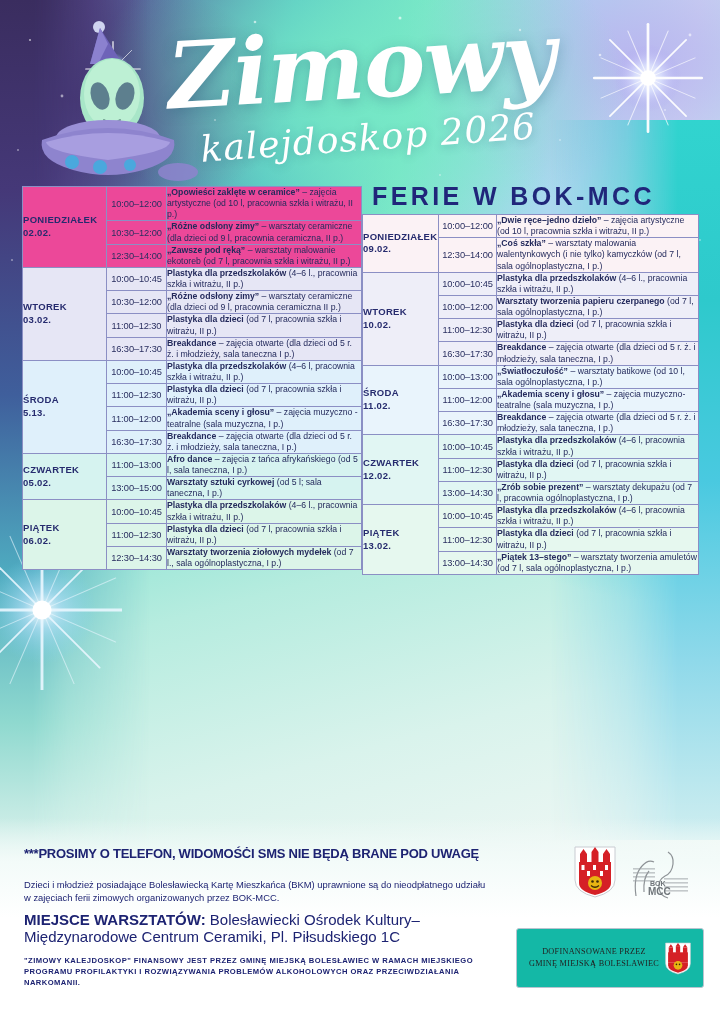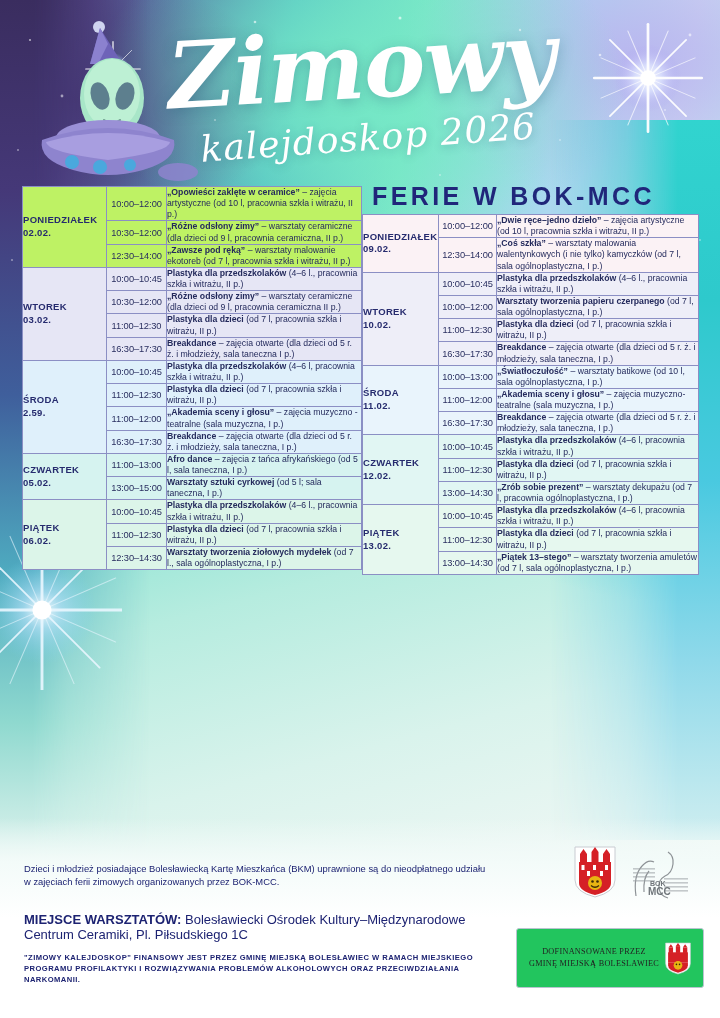--- a/index.html
+++ b/index.html
@@ -78,21 +78,21 @@
     color:#262b6e;line-height:1.35;padding:2px 1px;
   }
   .time-cell{
     text-align:center;font-size:9.3px;color:#2a2f60;white-space:nowrap;
     padding:3px 2px;letter-spacing:-.1px;
   }
   .desc-cell{font-size:8.7px;color:#242a5c;line-height:1.28;padding:4px 6px 4px 5px;}
   .desc-cell b{font-weight:bold;}
 
   
-  .d-mon{background:#bef264;}
+  .d-mon{background:#ec4899;}
   .d-tue{background:#e6e6f5;}
   .d-wed{background:#dff0fb;}
   .d-thu{background:#d6f3f0;}
   .d-fri{background:#dcf5e9;}
   .r-mon{background:#fbf2f5;}
   .r-tue{background:#eeeef8;}
   .r-wed{background:#e9f4fc;}
   .r-thu{background:#e1f6f3;}
   .r-fri{background:#e6f8ef;}
 
@@ -101,29 +101,29 @@
   .sched.right{position:static;width:336px;}
 
   
   .footer{position:absolute;left:24px;top:846px;width:470px;color:#1d2372;}
   .f-head{font-size:15.5px;font-weight:bold;letter-spacing:-.2px;line-height:1.12;}
   .f-head .phone{color:#20267a;}
   .f-sub{font-size:13px;font-weight:bold;letter-spacing:-.25px;margin-top:1px;line-height:1.15;}
   .f-body{font-size:9.4px;line-height:1.42;margin-top:16px;color:#1d2372;}
   .f-body b{font-weight:bold;}
   .f-link{text-decoration:underline;font-weight:bold;}
-  .f-place{font-size:13px;margin-top:23px;color:#1d2372;}
+  .f-place{font-size:15px;margin-top:6px;color:#1d2372;}
   .f-place b{font-weight:bold;}
   .f-fine{font-size:7.6px;font-weight:bold;letter-spacing:.45px;line-height:1.5;margin-top:10px;color:#1d2372;}
 
   
   .logo-herb{position:absolute;left:574px;top:846px;width:42px;height:52px;}
   .logo-bok{position:absolute;left:630px;top:848px;width:60px;height:52px;}
   .dofin{position:absolute;left:516px;top:928px;width:186px;height:58px;
-    background:#22c55e;border:1px solid #b9c4cf;border-radius:3px;
+    background:#14b8a6;border:1px solid #b9c4cf;border-radius:3px;
     display:flex;align-items:center;justify-content:center;gap:6px;}
   .dofin-txt{font-family:"Liberation Serif",serif;font-size:8.2px;color:#222;
     line-height:1.45;text-align:center;letter-spacing:.3px;}
 </style>
 </head>
 <body>
 
 <div id="poster">
 
   <div class="bg-base"></div>
@@ -290,21 +290,21 @@
           <td class="time-cell d-tue">11:00–12:30</td>
           <td class="desc-cell d-tue"><b>Plastyka dla dzieci</b><span> (od 7 l, pracownia szkła i witrażu, II p.)</span></td>
         </tr>
         <tr>
           <td class="time-cell d-tue">16:30–17:30</td>
           <td class="desc-cell d-tue"><b>Breakdance</b><span> – zajęcia otwarte (dla dzieci od 5 r. ż. i młodzieży, sala taneczna I p.)</span></td>
         </tr>
         <tr>
           <td class="day-cell d-wed" rowspan="4">
             <div>ŚRODA</div>
-            <div>2.59.</div>
+            <div>5.13.</div>
           </td>
           <td class="time-cell d-wed">10:00–10:45</td>
           <td class="desc-cell d-wed"><b>Plastyka dla przedszkolaków</b><span> (4–6 l, pracownia szkła i witrażu, II p.)</span></td>
         </tr>
         <tr>
           <td class="time-cell d-wed">11:00–12:30</td>
           <td class="desc-cell d-wed"><b>Plastyka dla dzieci</b><span> (od 7 l, pracownia szkła i witrażu, II p.)</span></td>
         </tr>
         <tr>
           <td class="time-cell d-wed">11:00–12:00</td>
@@ -431,20 +431,21 @@
           </tr>
           <tr>
             <td class="time-cell r-fri">13:00–14:30</td>
             <td class="desc-cell r-fri"><b>„Piątek 13–stego”</b><span> – warsztaty tworzenia amuletów (od 7 l, sala ogólnoplastyczna, I p.)</span></td>
           </tr>
         </tbody>
     </table>
   </div>
 
   <div class="footer">
+    <div class="f-sub">***PROSIMY O TELEFON, WIDOMOŚĊI SMS NIE BĘDĄ BRANE POD UWAGĘ</div>
     <div class="f-body">
       <div>Dzieci i młodzież posiadające Bolesławiecką Kartę Mieszkańca (BKM) uprawnione są do nieodpłatnego udziału</div>
       <div>w zajęciach ferii zimowych organizowanych przez BOK-MCC.</div>
     </div>
     <div class="f-place">
       <b>MIEJSCE WARSZTATÓW:</b><span> Bolesławiecki Ośrodek Kultury–Międzynarodowe Centrum Ceramiki, Pl. Piłsudskiego 1C</span>
     </div>
     <div class="f-fine">"ZIMOWY KALEJDOSKOP" FINANSOWY JEST PRZEZ GMINĘ MIEJSKĄ BOLESŁAWIEC W RAMACH MIEJSKIEGO PROGRAMU PROFILAKTYKI I ROZWIĄZYWANIA PROBLEMÓW ALKOHOLOWYCH ORAZ PRZECIWDZIAŁANIA NARKOMANII.</div>
   </div>
 

